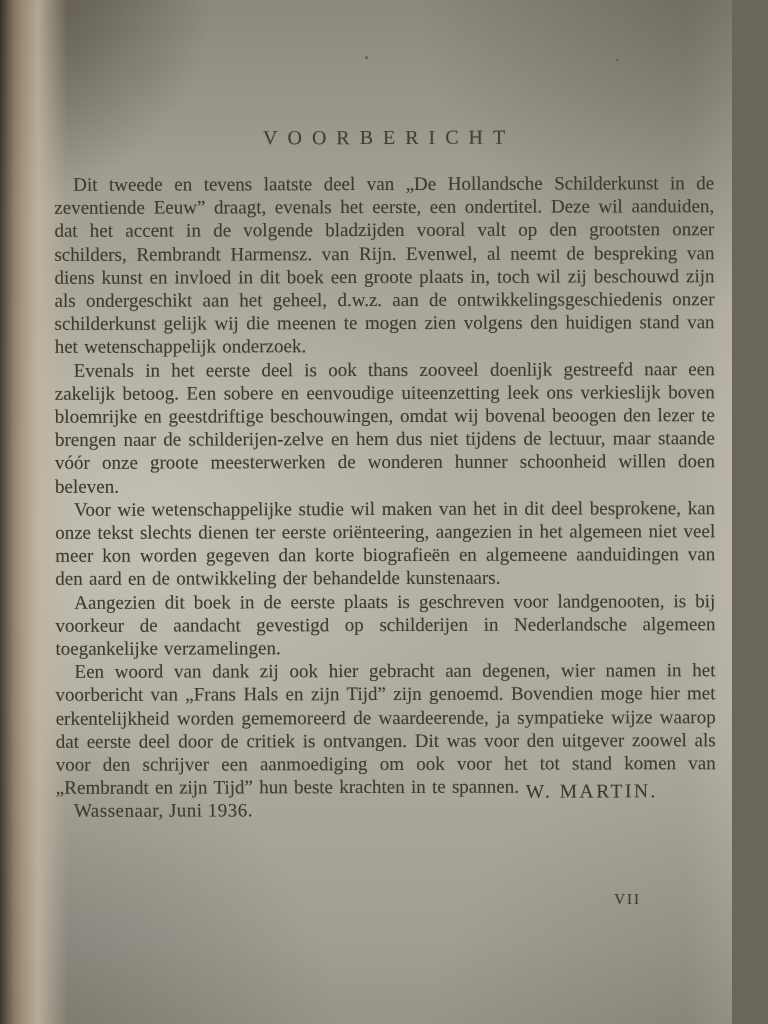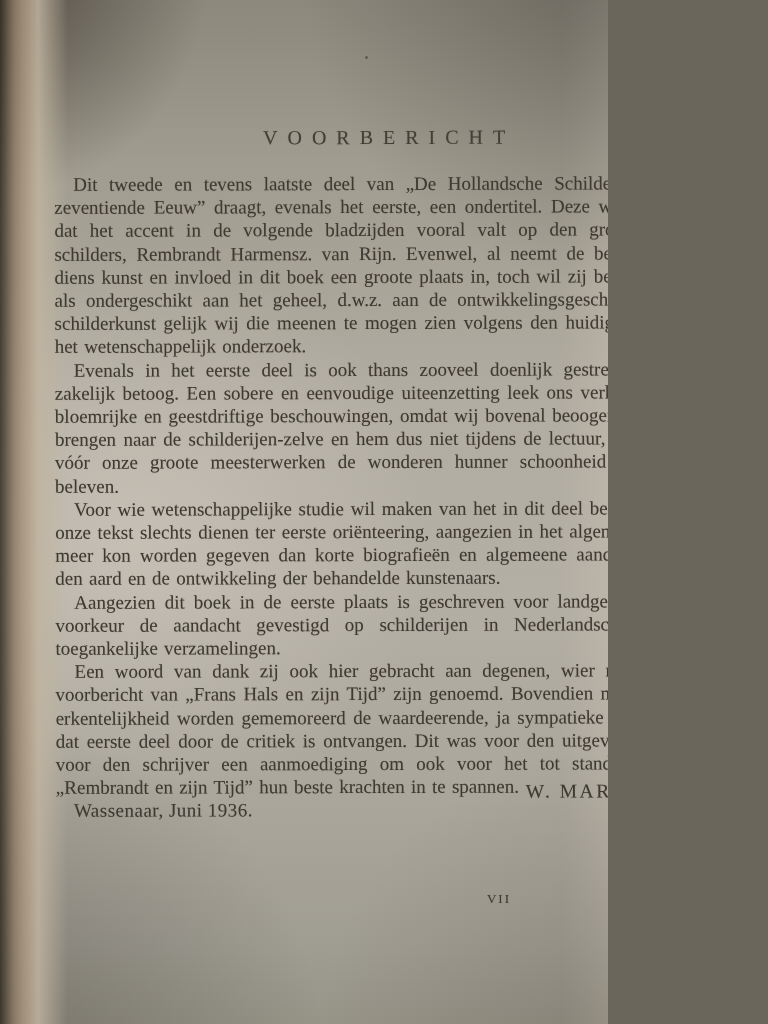--- a/index.html
+++ b/index.html
@@ -6,21 +6,21 @@
   body {
     width: 768px; height: 1024px;
     background: #6a665c;
     font-family: "Liberation Serif", "DejaVu Serif", serif;
     overflow: hidden;
   }
 
   
   .photo {
     position: relative;
-    width: 608px; height: 1024px;
+    width: 732px; height: 1024px;
     overflow: hidden;
     background:
       
       radial-gradient(circle at -2% -2%, rgba(30,22,14,0.55) 0%, rgba(30,22,14,0.0) 18%),
       radial-gradient(circle at 102% -3%, rgba(52,50,46,0.38) 0%, rgba(52,50,46,0.0) 26%),
       radial-gradient(circle at -3% 104%, rgba(40,36,30,0.30) 0%, rgba(40,36,30,0.0) 28%),
       radial-gradient(circle at 104% 104%, rgba(70,60,50,0.22) 0%, rgba(70,60,50,0.0) 26%),
       radial-gradient(ellipse 430px 400px at 22% 52%, rgba(238,232,220,0.30) 0%, rgba(238,232,220,0.0) 70%),
       linear-gradient(270deg, rgba(205,198,184,0.28) 0px, rgba(205,198,184,0.0) 45px),
       linear-gradient(180deg, #8c887c 0%, #a09c8f 16%, #b2ada2 40%, #b4afa4 58%, #aaa69b 78%, #a09d93 92%, #979488 100%);
@@ -77,22 +77,22 @@
   }
   .dateline {
     font-size: 19px;
     line-height: 23.2px;
     text-indent: 18px;
     margin-top: -6px;
     letter-spacing: 0.5px;
   }
   .folio {
     position: absolute;
-    top: 891px; right: 97px;
-    font-size: 13px;
+    top: 891px; right: 91px;
+    font-size: 15px;
     letter-spacing: 2px;
     color: #3e3a32;
     text-shadow: 0 0 1px rgba(80,74,64,0.35);
   }
 </style>
 </head>
 <body>
 
 <div class="photo">
 

